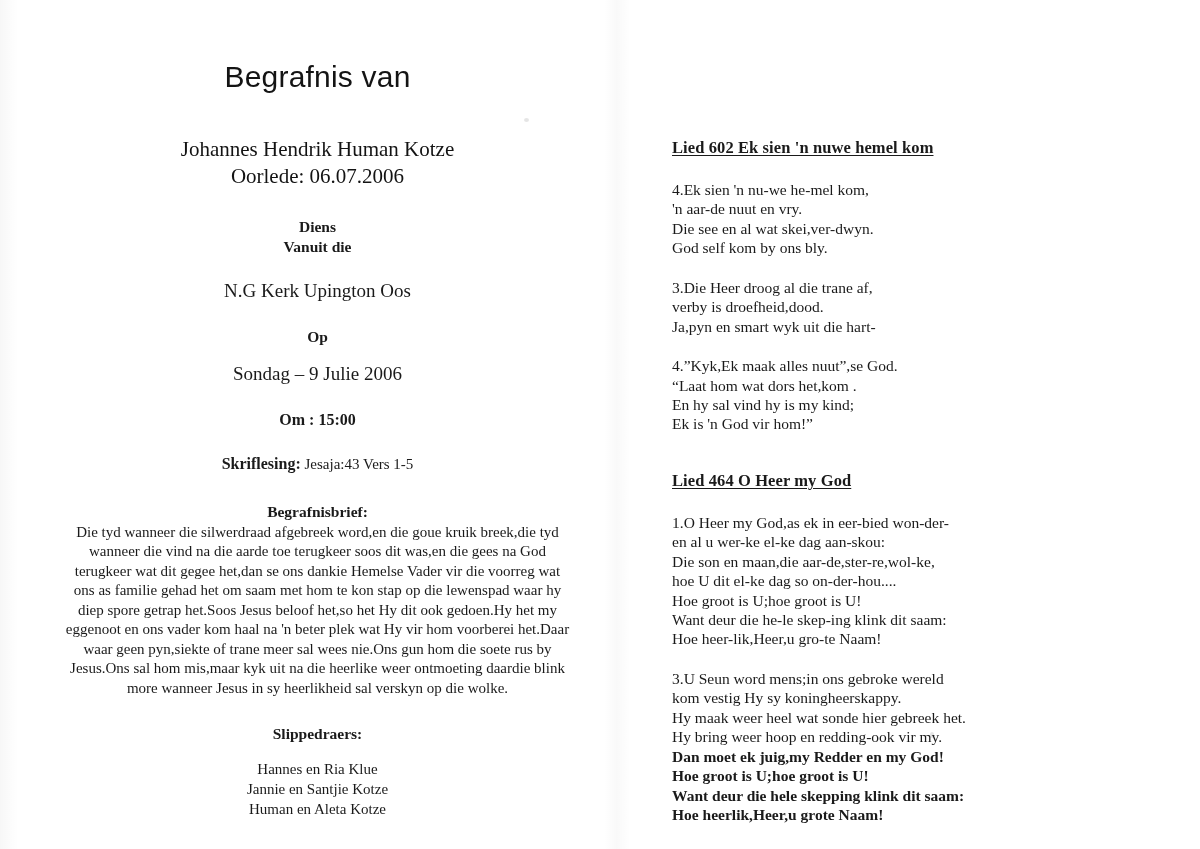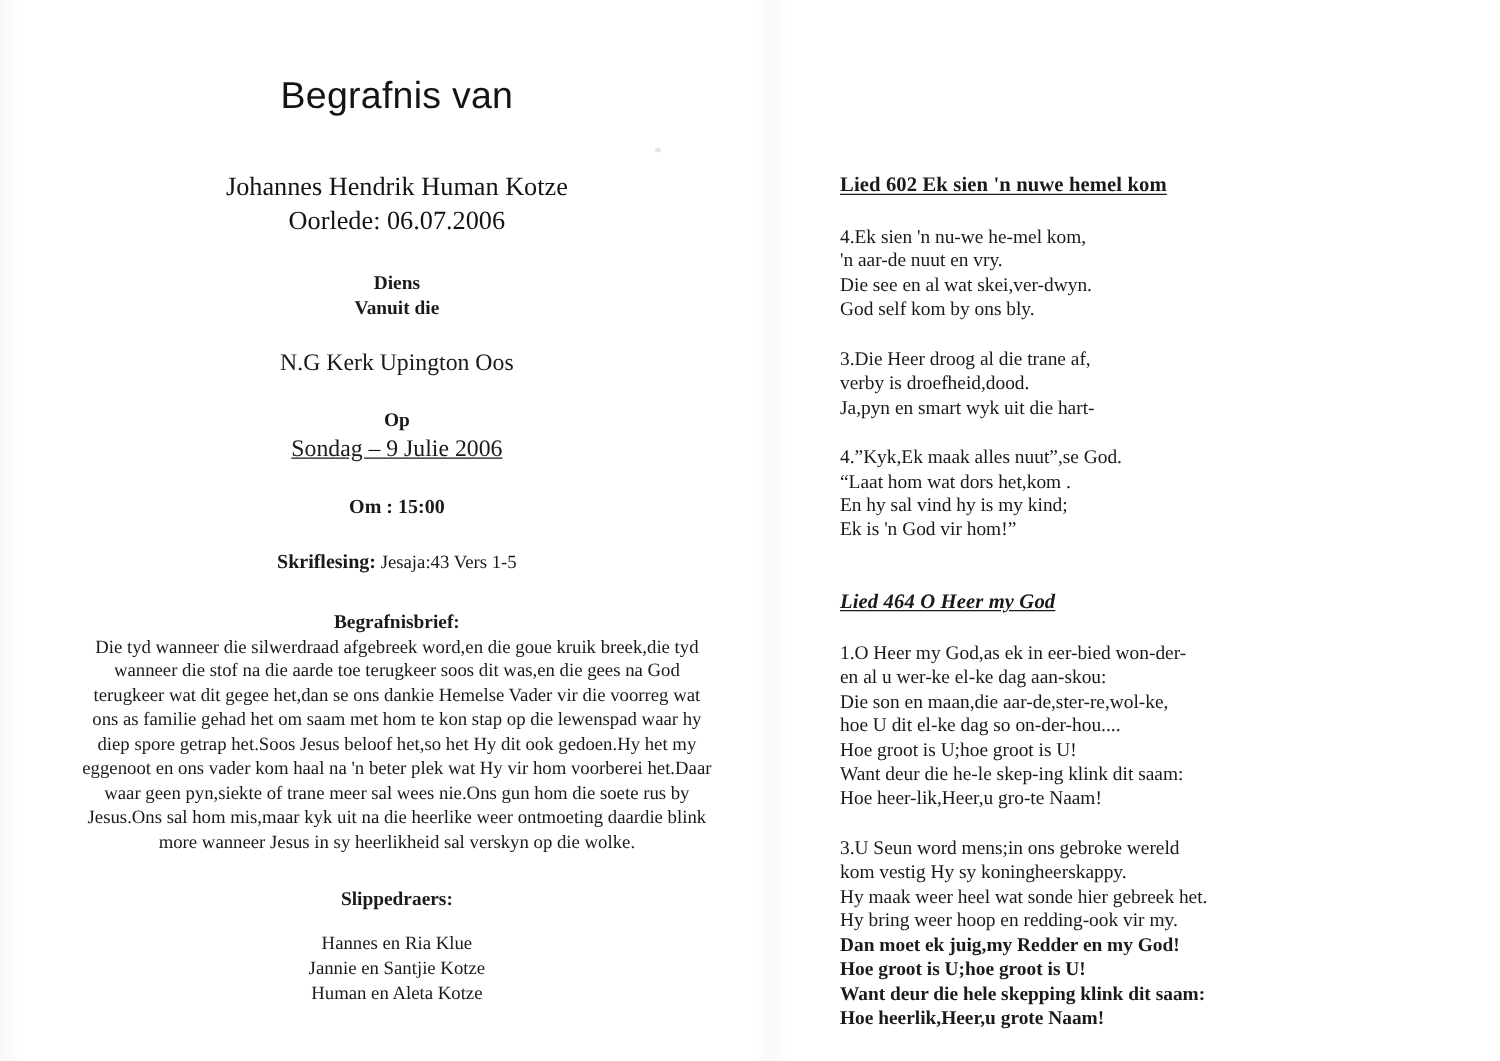--- a/index.html
+++ b/index.html
@@ -76,23 +76,22 @@
     margin-top: 22px;
     font-size: 19px;
   }
 
   .op-label {
     margin-top: 26px;
     font-size: 15.5px;
     font-weight: bold;
   }
   .date-line {
-    margin-top: 3px;
+    margin-top: 17px;
     font-size: 19px;
-    text-decoration: underline;
   }
 
   .time-line {
     margin-top: 26px;
     font-size: 16px;
     font-weight: bold;
   }
 
   .scripture-line {
     margin-top: 26px;
@@ -136,21 +135,21 @@
   }
 
   .hymn-title {
     font-size: 16.5px;
     font-weight: bold;
     text-decoration: underline;
     text-underline-offset: 2px;
     letter-spacing: 0.1px;
   }
   .hymn-title.first { margin-top: 138px; }
-  .hymn-title.second { margin-top: 37px; font-style: italic; }
+  .hymn-title.second { margin-top: 37px; }
 
   .verse {
     font-size: 15.5px;
     line-height: 1.255;
     margin-top: 22px;
   }
   .verse.tight { margin-top: 20px; }
   .verse-line { white-space: pre; }
   .verse-line.bold { font-weight: bold; }
 </style>
@@ -184,21 +183,21 @@
   <div class="time-line">Om : 15:00</div>
 
   <div class="scripture-line">
     <span class="lbl">Skriflesing:</span>
     <span class="val">Jesaja:43 Vers 1-5</span>
   </div>
 
   <div class="letter-heading">Begrafnisbrief:</div>
   <div class="letter-body" id="letter-body">
       <div class="letter-line">Die tyd wanneer die silwerdraad afgebreek word,en die goue kruik breek,die tyd</div>
-      <div class="letter-line">wanneer die stof na die aarde toe terugkeer soos dit was,en die gees na God</div>
+      <div class="letter-line">wanneer die vind na die aarde toe terugkeer soos dit was,en die gees na God</div>
       <div class="letter-line">terugkeer wat dit gegee het,dan se ons dankie Hemelse Vader vir die voorreg wat</div>
       <div class="letter-line">ons as familie gehad het om saam met hom te kon stap op die lewenspad waar hy</div>
       <div class="letter-line">diep spore getrap het.Soos Jesus beloof het,so het Hy dit ook gedoen.Hy het my</div>
       <div class="letter-line">eggenoot en ons vader kom haal na 'n beter plek wat Hy vir hom voorberei het.Daar</div>
       <div class="letter-line">waar geen pyn,siekte of trane meer sal wees nie.Ons gun hom die soete rus by</div>
       <div class="letter-line">Jesus.Ons sal hom mis,maar kyk uit na die heerlike weer ontmoeting daardie blink</div>
       <div class="letter-line">more wanneer Jesus in sy heerlikheid sal verskyn op die wolke.</div>
     </div>
 
   <div class="bearers-heading">Slippedraers:</div>

